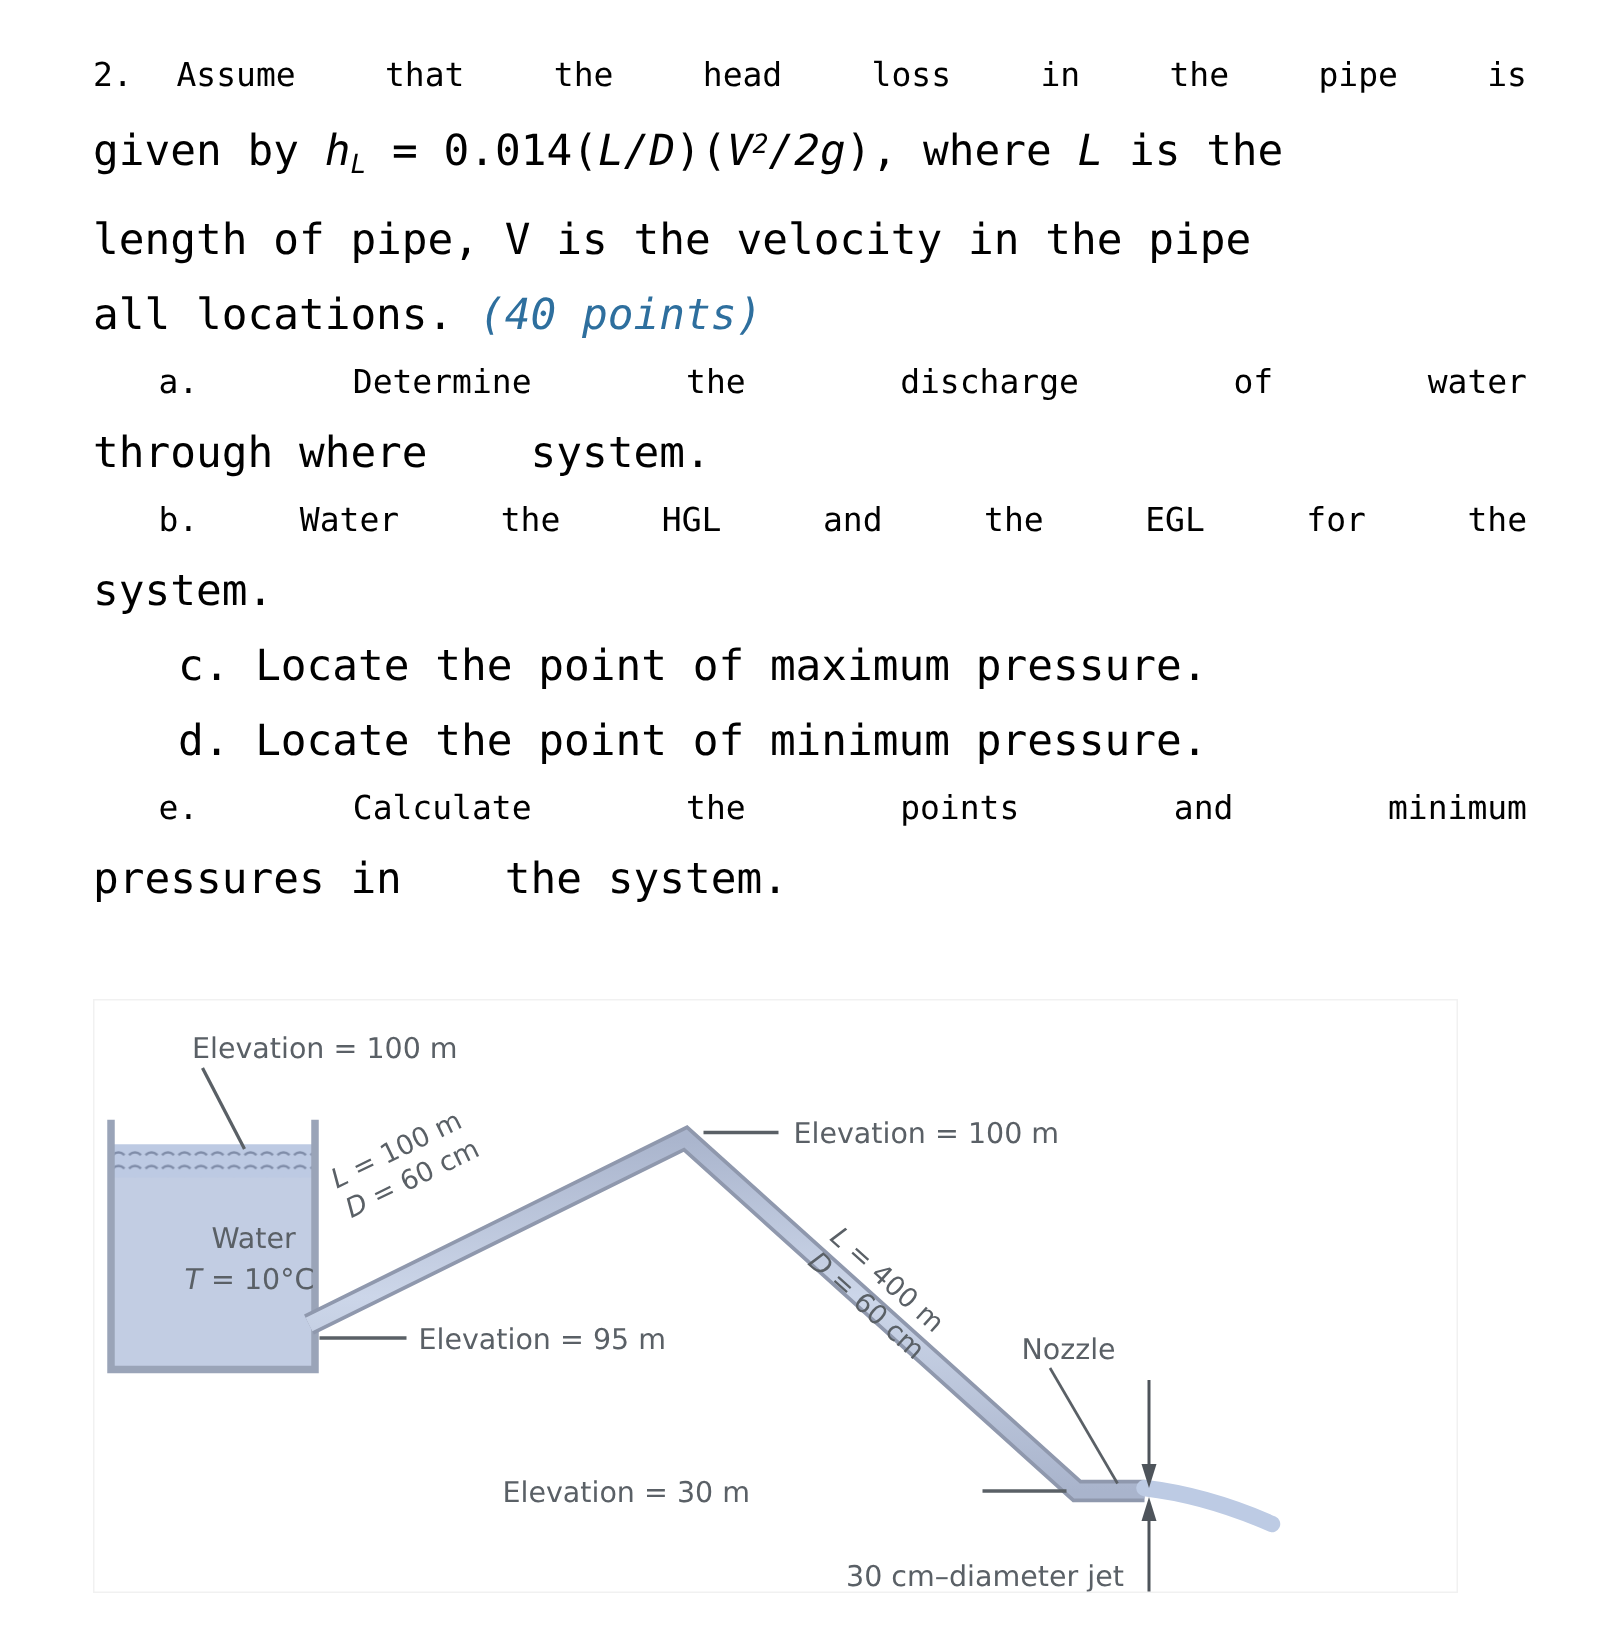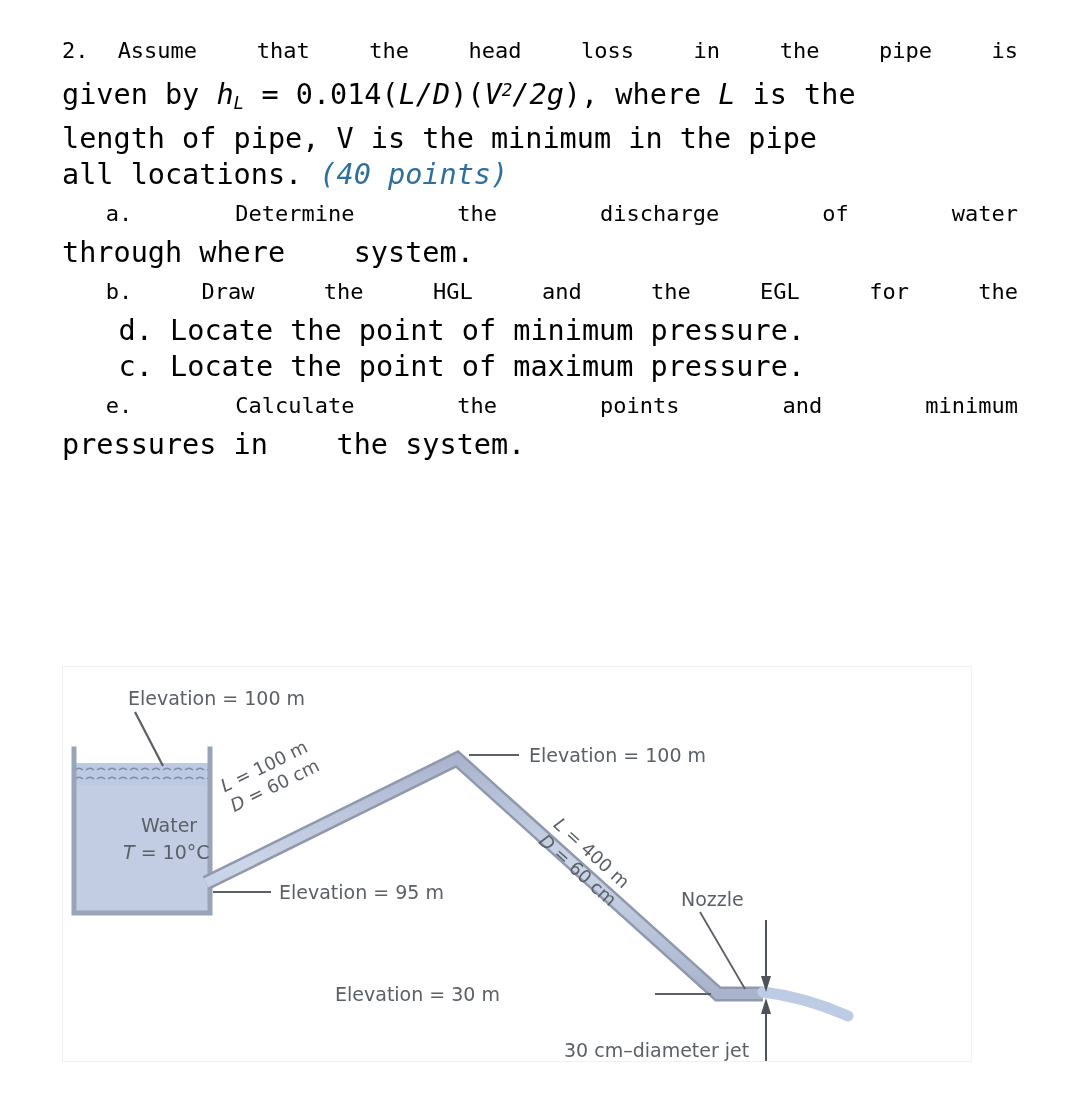--- a/index.html
+++ b/index.html
@@ -40,21 +40,21 @@
   .sup {
     font-size: 0.62em;
     vertical-align: 0.45em;
     font-style: italic;
   }
 
   
   .line {
     display: block;
     font-size: 28.5px;
-    line-height: 36px;
+    line-height: 50px;
     white-space: pre;
   }
   .jline {
     display: block;
     font-size: 22px;
     line-height: 42px;
     text-align: justify;
     text-align-last: justify;
     white-space: normal;
   }
@@ -91,33 +91,34 @@
 </style>
 </head>
 <body>
 
 <div class="problem">
 
   <div class="jline"><span>2.</span><span style="display:inline-block;width:2.2ch"></span>Assume that the head loss in the pipe is</div>
 
   <div class="line">given by <span class="ital">h</span><span class="sub">L</span><span> = 0.014(</span><span class="ital">L</span><span class="ital">/</span><span class="ital">D</span><span>)(</span><span class="ital">V</span><span class="sup">2</span><span class="ital">/2</span><span class="ital">g</span><span>),</span><span> where </span><span class="ital">L</span><span> is the</span></div>
 
-  <div class="line">length of pipe, V is the minimum in the pipe</div>
+  <div class="line">length of pipe, V is the velocity in the pipe</div>
 
 
   <div class="line"><span>all locations. </span><span class="points">(40 points)</span></div>
 
   <div class="jline"><span class="indent"></span><span>a.  Determine  the  discharge  of  water</span></div>
   <div class="line">through where    system.</div>
 
-  <div class="jline"><span class="indent"></span><span>b.  Draw  the  HGL  and  the  EGL  for  the</span></div>
+  <div class="jline"><span class="indent"></span><span>b.  Water  the  HGL  and  the  EGL  for  the</span></div>
+  <div class="line">system.</div>
+
+  <div class="line"><span class="indent"></span><span>c. Locate the point of maximum pressure.</span></div>
 
   <div class="line"><span class="indent"></span><span>d. Locate the point of minimum pressure.</span></div>
-
-  <div class="line"><span class="indent"></span><span>c. Locate the point of maximum pressure.</span></div>
 
   <div class="jline"><span class="indent"></span><span>e.  Calculate  the  points  and  minimum</span></div>
   <div class="line">pressures in    the system.</div>
 
 </div>
 
 <div class="figure-wrap">
   <svg viewBox="0 0 910 394" xmlns="http://www.w3.org/2000/svg">
 
     <defs>

